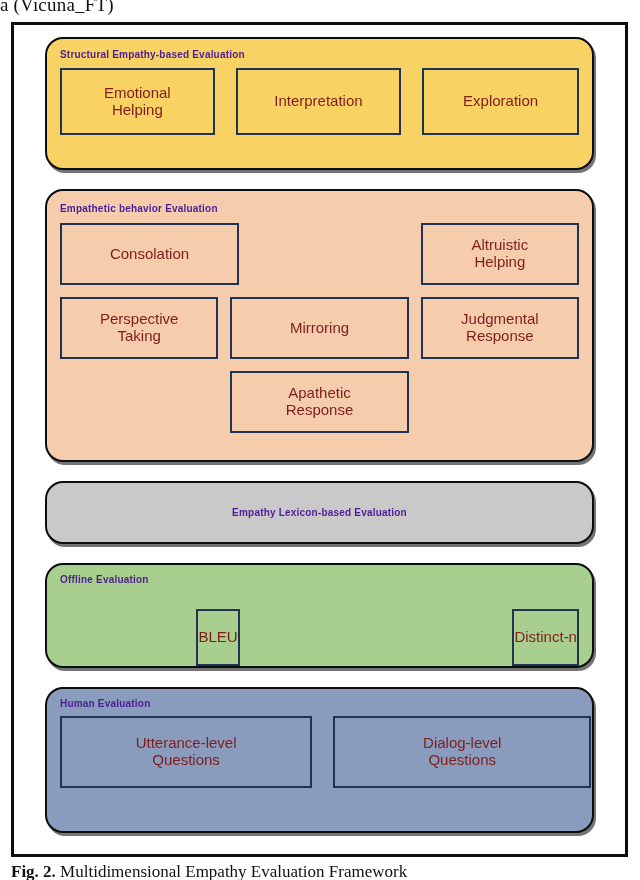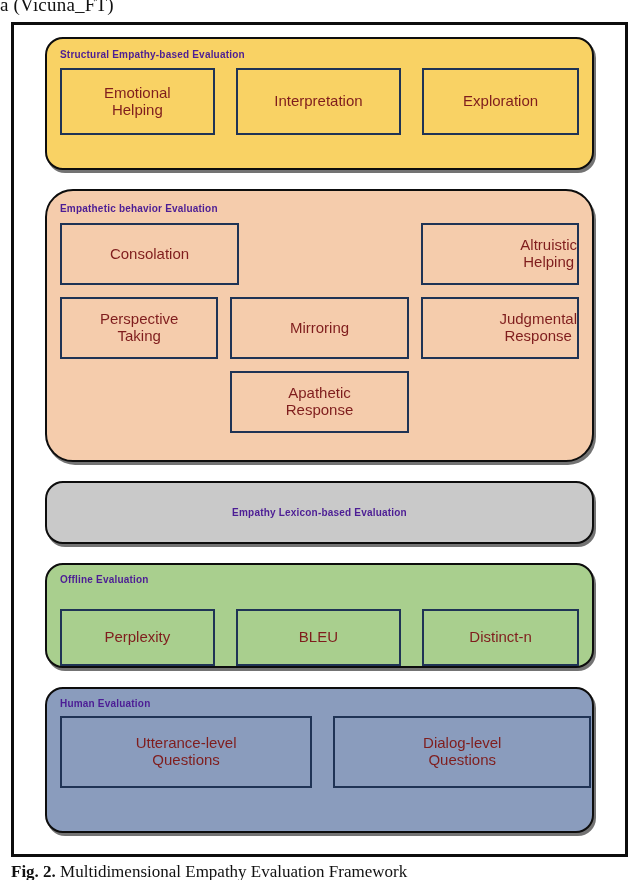--- a/index.html
+++ b/index.html
@@ -102,27 +102,26 @@
   .grp-structural .subrow .gap { width: 2.2%; }
   .grp-structural .subbox:nth-child(3) { width: 31.8%; }
   .grp-structural .subbox:nth-child(5) { width: 30.2%; }
 
   
   .grp-behavior {
     background: #F5CCAC;
     height: 273px;
     margin: 19px 11px 0 11px;
     padding: 12px 13px 0 13px;
-    border-radius: 28px;
   }
   .grp-behavior .group-title { margin-bottom: 9px; }
   .grp-behavior .subrow { height: 62px; margin-bottom: 12px; }
   .grp-behavior .subrow .s1 { width: 30.5%; }
   .grp-behavior .subrow .s2 { width: 34.5%; }
-  .grp-behavior .subrow .s3 { width: 30.5%; justify-content: flex-end; }
+  .grp-behavior .subrow .s3 { width: 30.5%; }
   .grp-behavior .subrow-center { display:flex; justify-content:center; height:62px; }
   .grp-behavior .subrow-center .sc { width: 34.5%; }
 
   
   .grp-lexicon {
     background: #C9C9C9;
     height: 63px;
     margin: 19px 11px 0 11px;
     display: flex;
     align-items: center;
@@ -232,21 +231,20 @@
       </div>
     </div>
 
     <div class="group grp-lexicon">
       <div class="group-title">Empathy Lexicon-based Evaluation</div>
     </div>
 
     <div class="group grp-offline">
       <div class="group-title">Offline Evaluation</div>
       <div class="subrow">
-        <div class="subbox">Perplexity</div>
         <div class="gap"></div>
         <div class="subbox">BLEU</div>
         <div class="gap"></div>
         <div class="subbox">Distinct-n</div>
       </div>
     </div>
 
     <div class="group grp-human">
       <div class="group-title">Human Evaluation</div>
       <div class="subrow">

